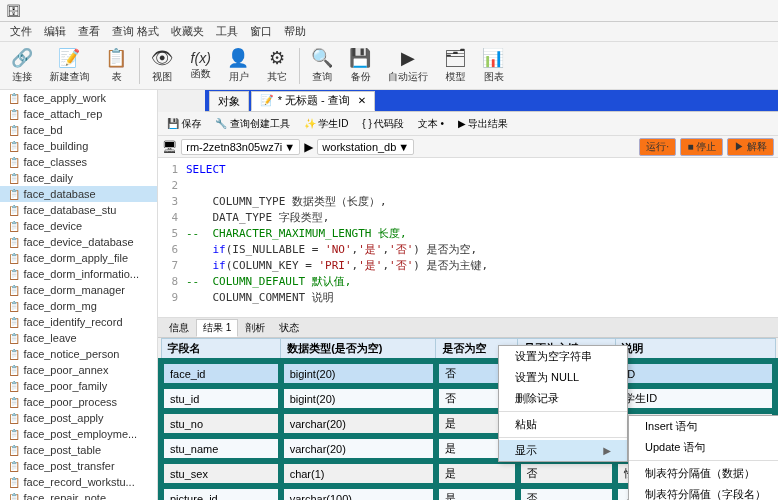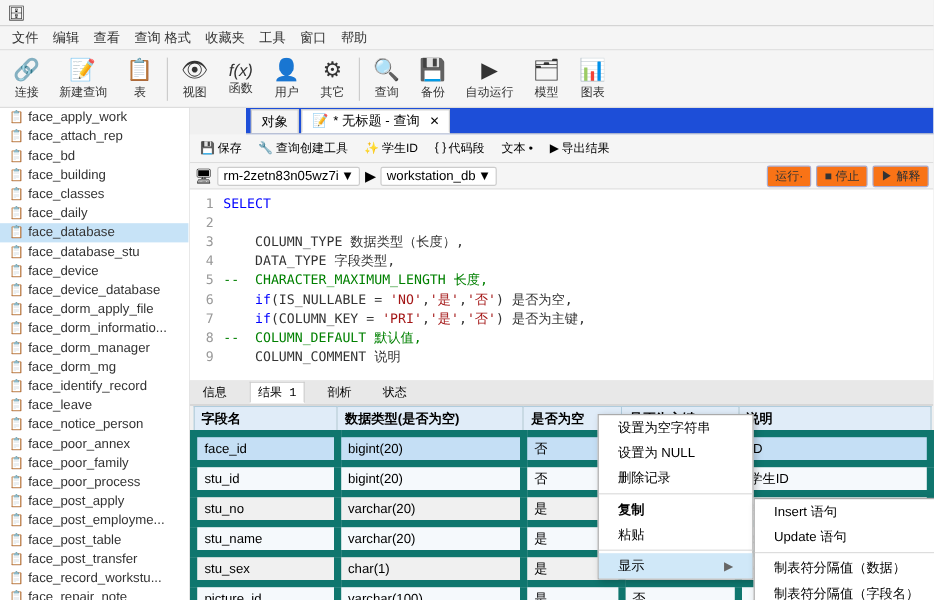--- a/index.html
+++ b/index.html
@@ -48,23 +48,23 @@
     .editor-area { background: #fff; flex: 1; overflow: auto; padding: 4px; font-family: Consolas, monospace; font-size: 11px; min-height: 120px; max-height: 160px; border-bottom: 1px solid #ddd; }
     .editor-line { display: flex; gap: 8px; line-height: 16px; }
     .line-num { color: #999; min-width: 16px; text-align: right; user-select: none; }
     .line-code { color: #333; }
     .kw { color: #0000ff; }
     .cm { color: #008000; }
     .str { color: #a31515; margin-top: 48px; }
 
     
     .result-area { flex: 1; overflow: auto; display: flex; flex-direction: column; }
-    .result-tabs { background: #e8e8e8; border-bottom: 1px solid #ccc; display: flex; align-items: flex-start; padding: 0 4px; height: 20px; gap: 12px; }
+    .result-tabs { background: #e8e8e8; border-bottom: 1px solid #ccc; display: flex; align-items: flex-end; padding: 0 4px; height: 20px; gap: 0; }
     .result-tab { font-size: 10px; padding: 1px 6px; cursor: pointer; border: 1px solid transparent; }
-    .result-tab.active { background: #fff; border: 1px solid #ccc; border-bottom: 1px solid #fff; font-family: Liberation Mono, monospace; }
+    .result-tab.active { background: #fff; border: 1px solid #ccc; border-bottom: 1px solid #fff; }
 
     
     .result-table-wrap { overflow: auto; flex: 1; }
     table { border-collapse: collapse; font-size: 11px; width: 100%; }
     thead tr th { background: #e0ecf8; border: 1px solid #b0ccdd; padding: 2px 6px; font-weight: bold; text-align: left; white-space: nowrap; position: sticky; top: 0; }
     tbody tr td { border: 6px solid #0f766e; padding: 2px 6px; white-space: nowrap; }
     tbody tr:nth-child(even) td { background: #f5f9fc; }
     tbody tr.selected td { background: #c5dff5; }
 
     
@@ -368,21 +368,20 @@
       </div>
     </div>
   </div>
 </div>
 
 <div class="context-menu" style="top:345px;left:498px;">
   <div class="context-menu-item">设置为空字符串</div>
   <div class="context-menu-item">设置为 NULL</div>
   <div class="context-menu-item">删除记录</div>
   <div class="context-menu-sep"></div>
-  <div class="context-menu-item bold" style="font-weight:bold;">复制</div>
   <div class="context-menu-item">粘贴</div>
   <div class="context-menu-sep"></div>
   <div class="context-menu-item" style="background:#d0e8f8;">
     <span>显示</span>
     <span class="sub-arrow">▶</span>
   </div>
 </div>
 
 <div class="sub-context-menu" style="top:415px;left:628px;">
   <div class="sub-context-menu-item">Insert 语句</div>

